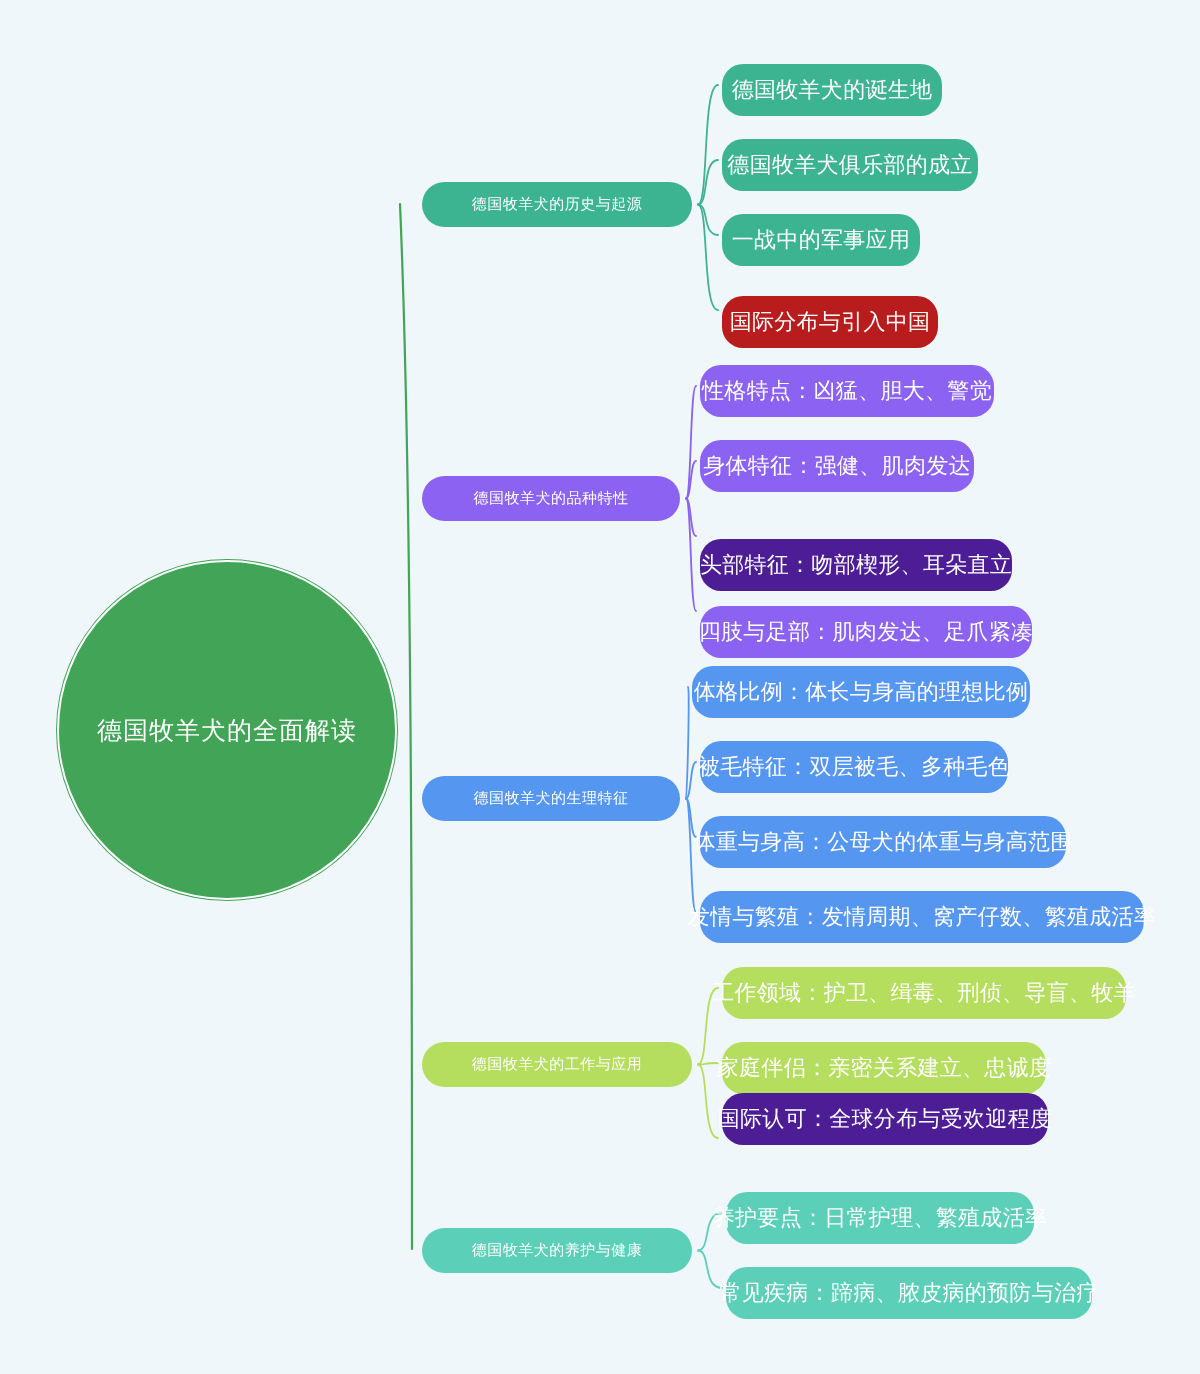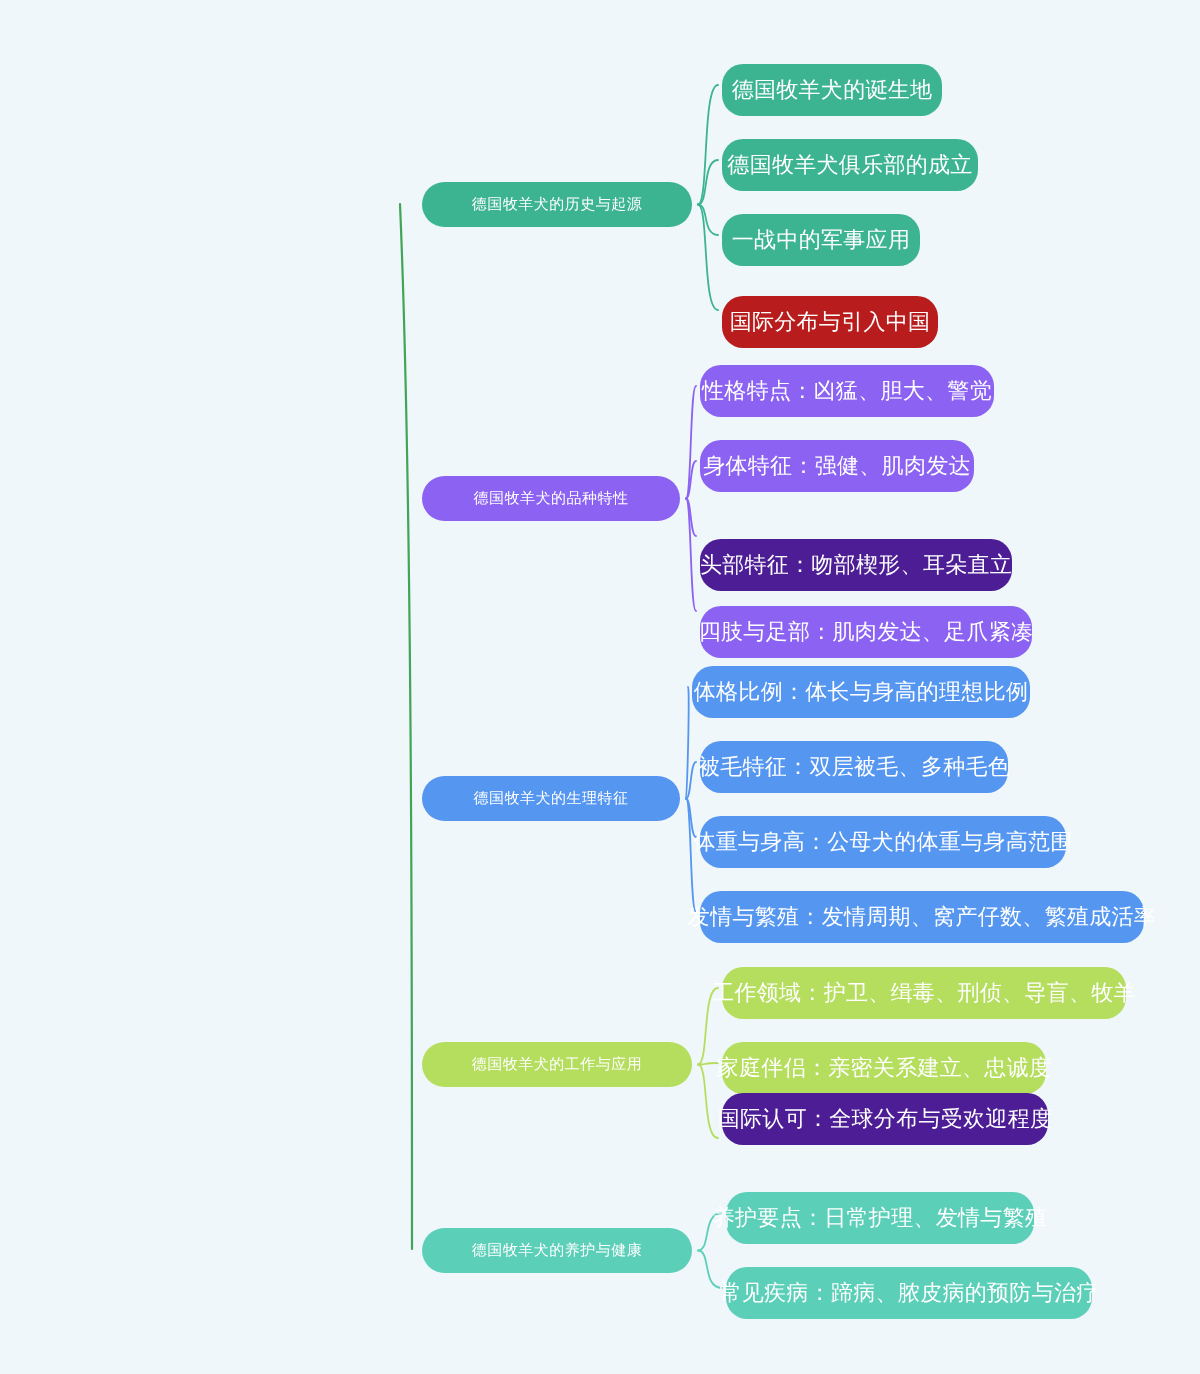--- a/index.html
+++ b/index.html
@@ -92,20 +92,23 @@
       <path d="M 686 798.5 C 691.5 798.5, 690 762, 696 762" stroke="#5596f0" fill="none" stroke-width="1.8" stroke-linecap="round"></path>
       <path d="M 686 798.5 C 691.5 798.5, 690 837, 696 837" stroke="#5596f0" fill="none" stroke-width="1.8" stroke-linecap="round"></path>
       <path d="M 686 798.5 C 691.5 798.5, 690 912, 696 912" stroke="#5596f0" fill="none" stroke-width="1.8" stroke-linecap="round"></path>
       <path d="M 698 1064.5 C 709 1064.5, 702 988, 718 988" stroke="#b5de5f" fill="none" stroke-width="1.8" stroke-linecap="round"></path>
       <path d="M 698 1064.5 C 709 1064.5, 702 1063, 718 1063" stroke="#b5de5f" fill="none" stroke-width="1.8" stroke-linecap="round"></path>
       <path d="M 698 1064.5 C 709 1064.5, 702 1138, 718 1138" stroke="#b5de5f" fill="none" stroke-width="1.8" stroke-linecap="round"></path>
       <path d="M 698 1250.5 C 711.2 1250.5, 702 1213, 722 1213" stroke="#5ccfb8" fill="none" stroke-width="1.8" stroke-linecap="round"></path>
       <path d="M 698 1250.5 C 711.2 1250.5, 702 1288, 722 1288" stroke="#5ccfb8" fill="none" stroke-width="1.8" stroke-linecap="round"></path>
     </svg>
 
+  <div class="root-node">
+    <span class="root-label">德国牧羊犬的全面解读</span>
+  </div>
 
   <div id="topics">
       <div class="topic topic-l1" style="left: 422px; top: 182px; width: 270px; background: rgb(60, 180, 145);">
         <span>德国牧羊犬的历史与起源</span>
       </div>
       <div class="topic topic-l2" style="left: 722px; top: 64px; width: 220px; background: rgb(60, 180, 145);">
         <span>德国牧羊犬的诞生地</span>
       </div>
       <div class="topic topic-l2" style="left: 722px; top: 139px; width: 256px; background: rgb(60, 180, 145);">
         <span>德国牧羊犬俱乐部的成立</span>
@@ -155,20 +158,20 @@
       <div class="topic topic-l2" style="left: 722px; top: 1042px; width: 324px; background: rgb(181, 222, 95);">
         <span>家庭伴侣：亲密关系建立、忠诚度</span>
       </div>
       <div class="topic topic-l2" style="left: 722px; top: 1093px; width: 326px; background: #4c1d95;">
         <span>国际认可：全球分布与受欢迎程度</span>
       </div>
       <div class="topic topic-l1" style="left: 422px; top: 1228px; width: 270px; background: rgb(92, 207, 184);">
         <span>德国牧羊犬的养护与健康</span>
       </div>
       <div class="topic topic-l2" style="left: 726px; top: 1192px; width: 308px; background: rgb(92, 207, 184);">
-        <span>养护要点：日常护理、发情与繁殖</span>
+        <span>养护要点：日常护理、繁殖成活率</span>
       </div>
       <div class="topic topic-l2" style="left: 726px; top: 1267px; width: 366px; background: rgb(92, 207, 184);">
         <span>常见疾病：蹄病、脓皮病的预防与治疗</span>
       </div>
     </div>
 
 </div>
 
 </body></html>

